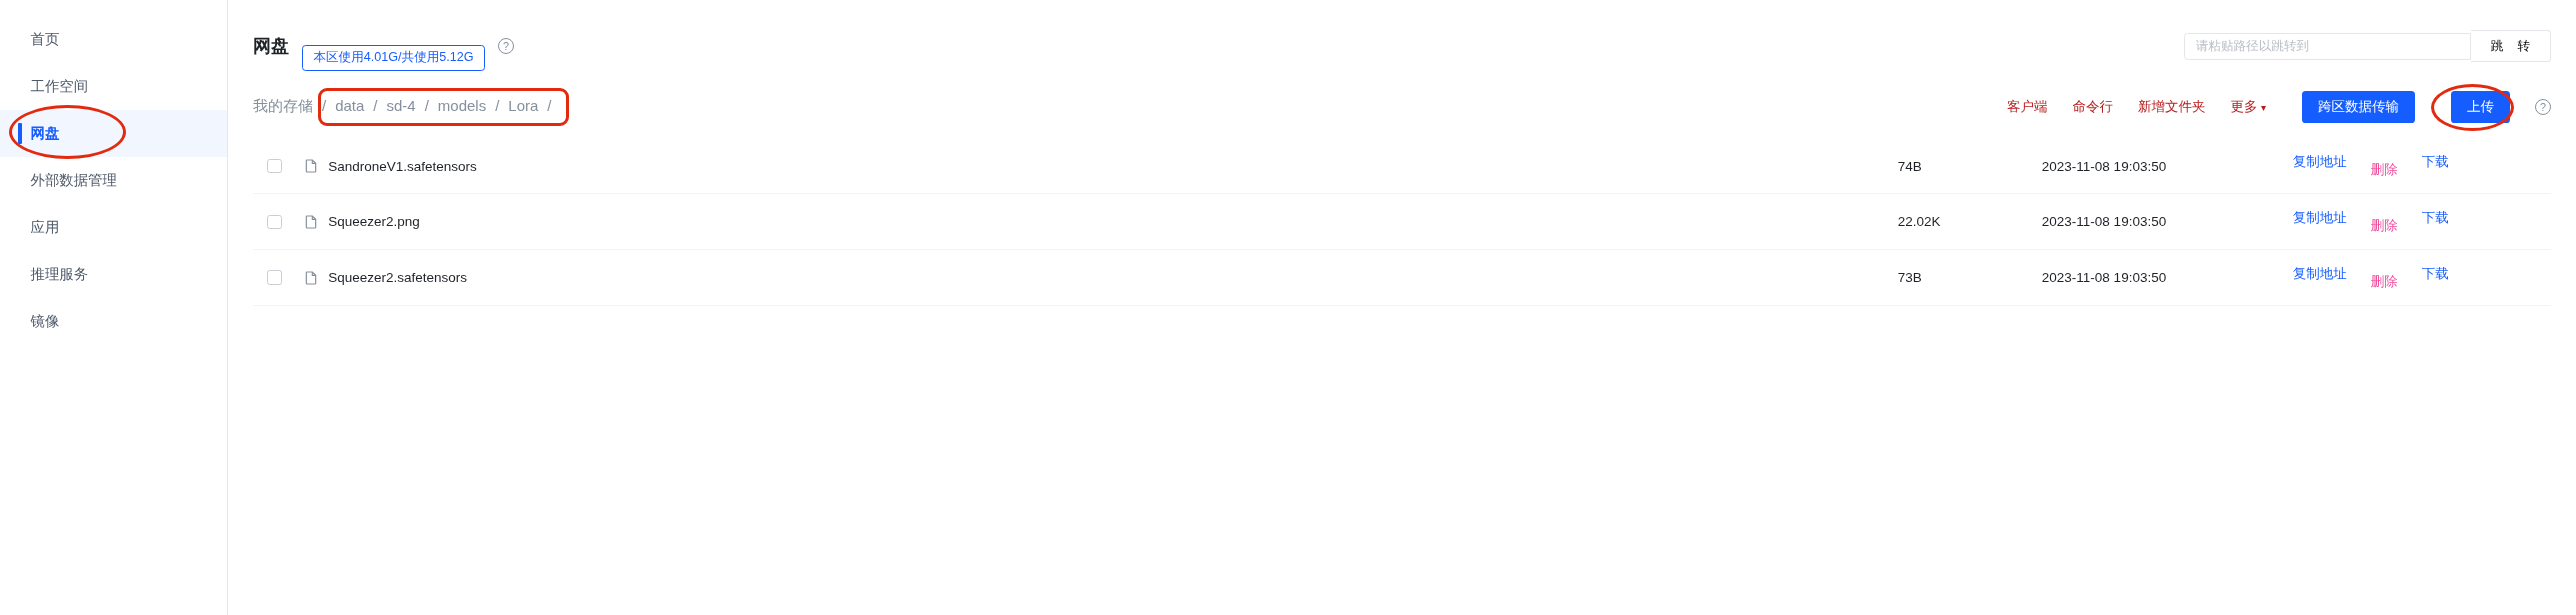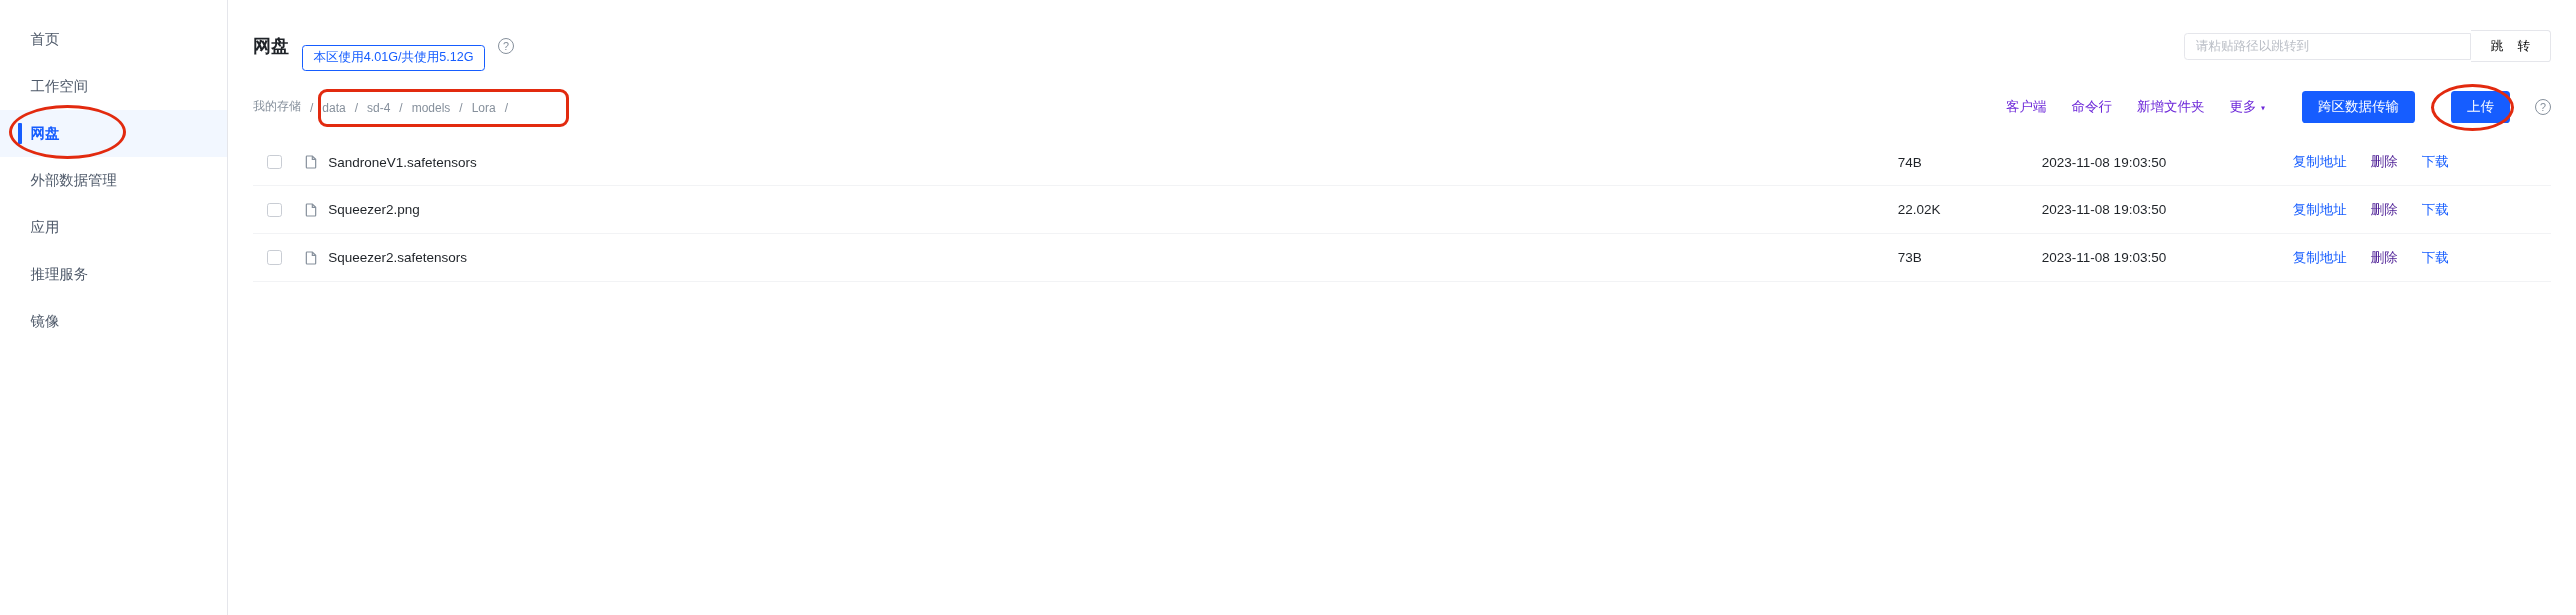--- a/index.html
+++ b/index.html
@@ -21,43 +21,43 @@
     .title { font-size: 18px; font-weight: 700; }
     .badge { border: 0.9px solid #165dff; color: #165dff; padding: 3.6px 10.8px; border-radius: 3.6px; font-size: 12.6px; margin-top: 23px; }
     .qmark { width: 16px; height: 16px; border: 1.3px solid #86909c; border-radius: 50%; display: flex; align-items: center; justify-content: center; font-size: 10.8px; color: #86909c; cursor: pointer; }
     .head-right { display: flex; align-items: center; gap: 0; }
     .jump-input { width: 287px; height: 27px; border: 0.9px solid #e5e6eb; border-radius: 3.6px 0 0 3.6px; padding: 0 10.8px; font-size: 12.6px; outline: none; }
     .jump-input::placeholder { color: #b9bdc5; }
     .jump-btn { height: 32px; padding: 0 14.4px; border: 0.9px solid #e5e6eb; border-left: none; background: #fff; border-radius: 0 3.6px 3.6px 0; cursor: pointer; font-size: 12.6px; letter-spacing: 5.4px; text-indent: 5.4px; }
 
     
     .toolbar-row { display: flex; align-items: center; justify-content: space-between; margin-bottom: 16px; }
-    .crumb { display: flex; align-items: flex-end; font-size: 12px; color: #86909c; gap: 3.6px; }
+    .crumb { display: flex; align-items: flex-start; font-size: 15px; color: #86909c; gap: 3.6px; }
     .crumb .sep { color: #86909c; margin: 0 5.4px; }
     .crumb .seg { color: #86909c; }
     .crumb .root { color: #86909c; }
     .toolbar { display: flex; align-items: center; gap: 25px; }
-    .tool-link { color: #6d28d9; cursor: pointer; font-size: 13.5px; font-family: Liberation Mono, monospace; }
+    .tool-link { color: #b91c1c; cursor: pointer; font-size: 13.5px; }
     .tool-link .caret { font-size: 10px; margin-left: 3.6px; }
     .btn { display: inline-flex; align-items: center; justify-content: center; height: 32px; padding: 0 16px; border-radius: 3.6px; font-size: 13.5px; cursor: pointer; border: none; font-weight: 500; margin-left: 11px; }
     .btn-primary { background: #165dff; color: #fff; }
 
     
     .ello { border: 3.6px solid #e22a0f; border-radius: 50%; position: absolute; pointer-events: none; }
 
     
     .tbl { width: 100%; }
     .thead { display: grid; grid-template-columns: 43px 1fr 144px 251px 251px; align-items: center; padding: 12.6px 7.2px; background: #f7f8fa; border-bottom: 0.9px solid #e5e6eb; font-weight: 600; font-size: 13.5px; }
     .trow { display: grid; grid-template-columns: 43px 1fr 144px 251px 251px; align-items: center; padding: 14.4px 7.2px; border-bottom: 0.9px solid #f2f3f5; font-size: 13.5px; }
     .chk { width: 14.4px; height: 14.4px; border: 1.3px solid #c9cdd4; border-radius: 2.7px; margin-left: 7.2px; cursor: pointer; }
     .fname { display: flex; align-items: center; gap: 9px; }
     .file-icon { width: 16px; height: 16px; color: #86909c; }
     .actions { display: flex; gap: 24px; }
     .act-copy { color: #165dff; cursor: pointer; }
-    .act-del { color: #4c1d95; cursor: pointer; }
+    .act-del { color: #ec4899; cursor: pointer; margin-top: 8px; }
     .act-dl { color: #165dff; cursor: pointer; }
 
     .rel { position: relative; }
     .crumb-wrap { position: relative; display: inline-flex; align-items: center; }
   </style>
 </head>
 <body>
 
 <div class="app">
 

